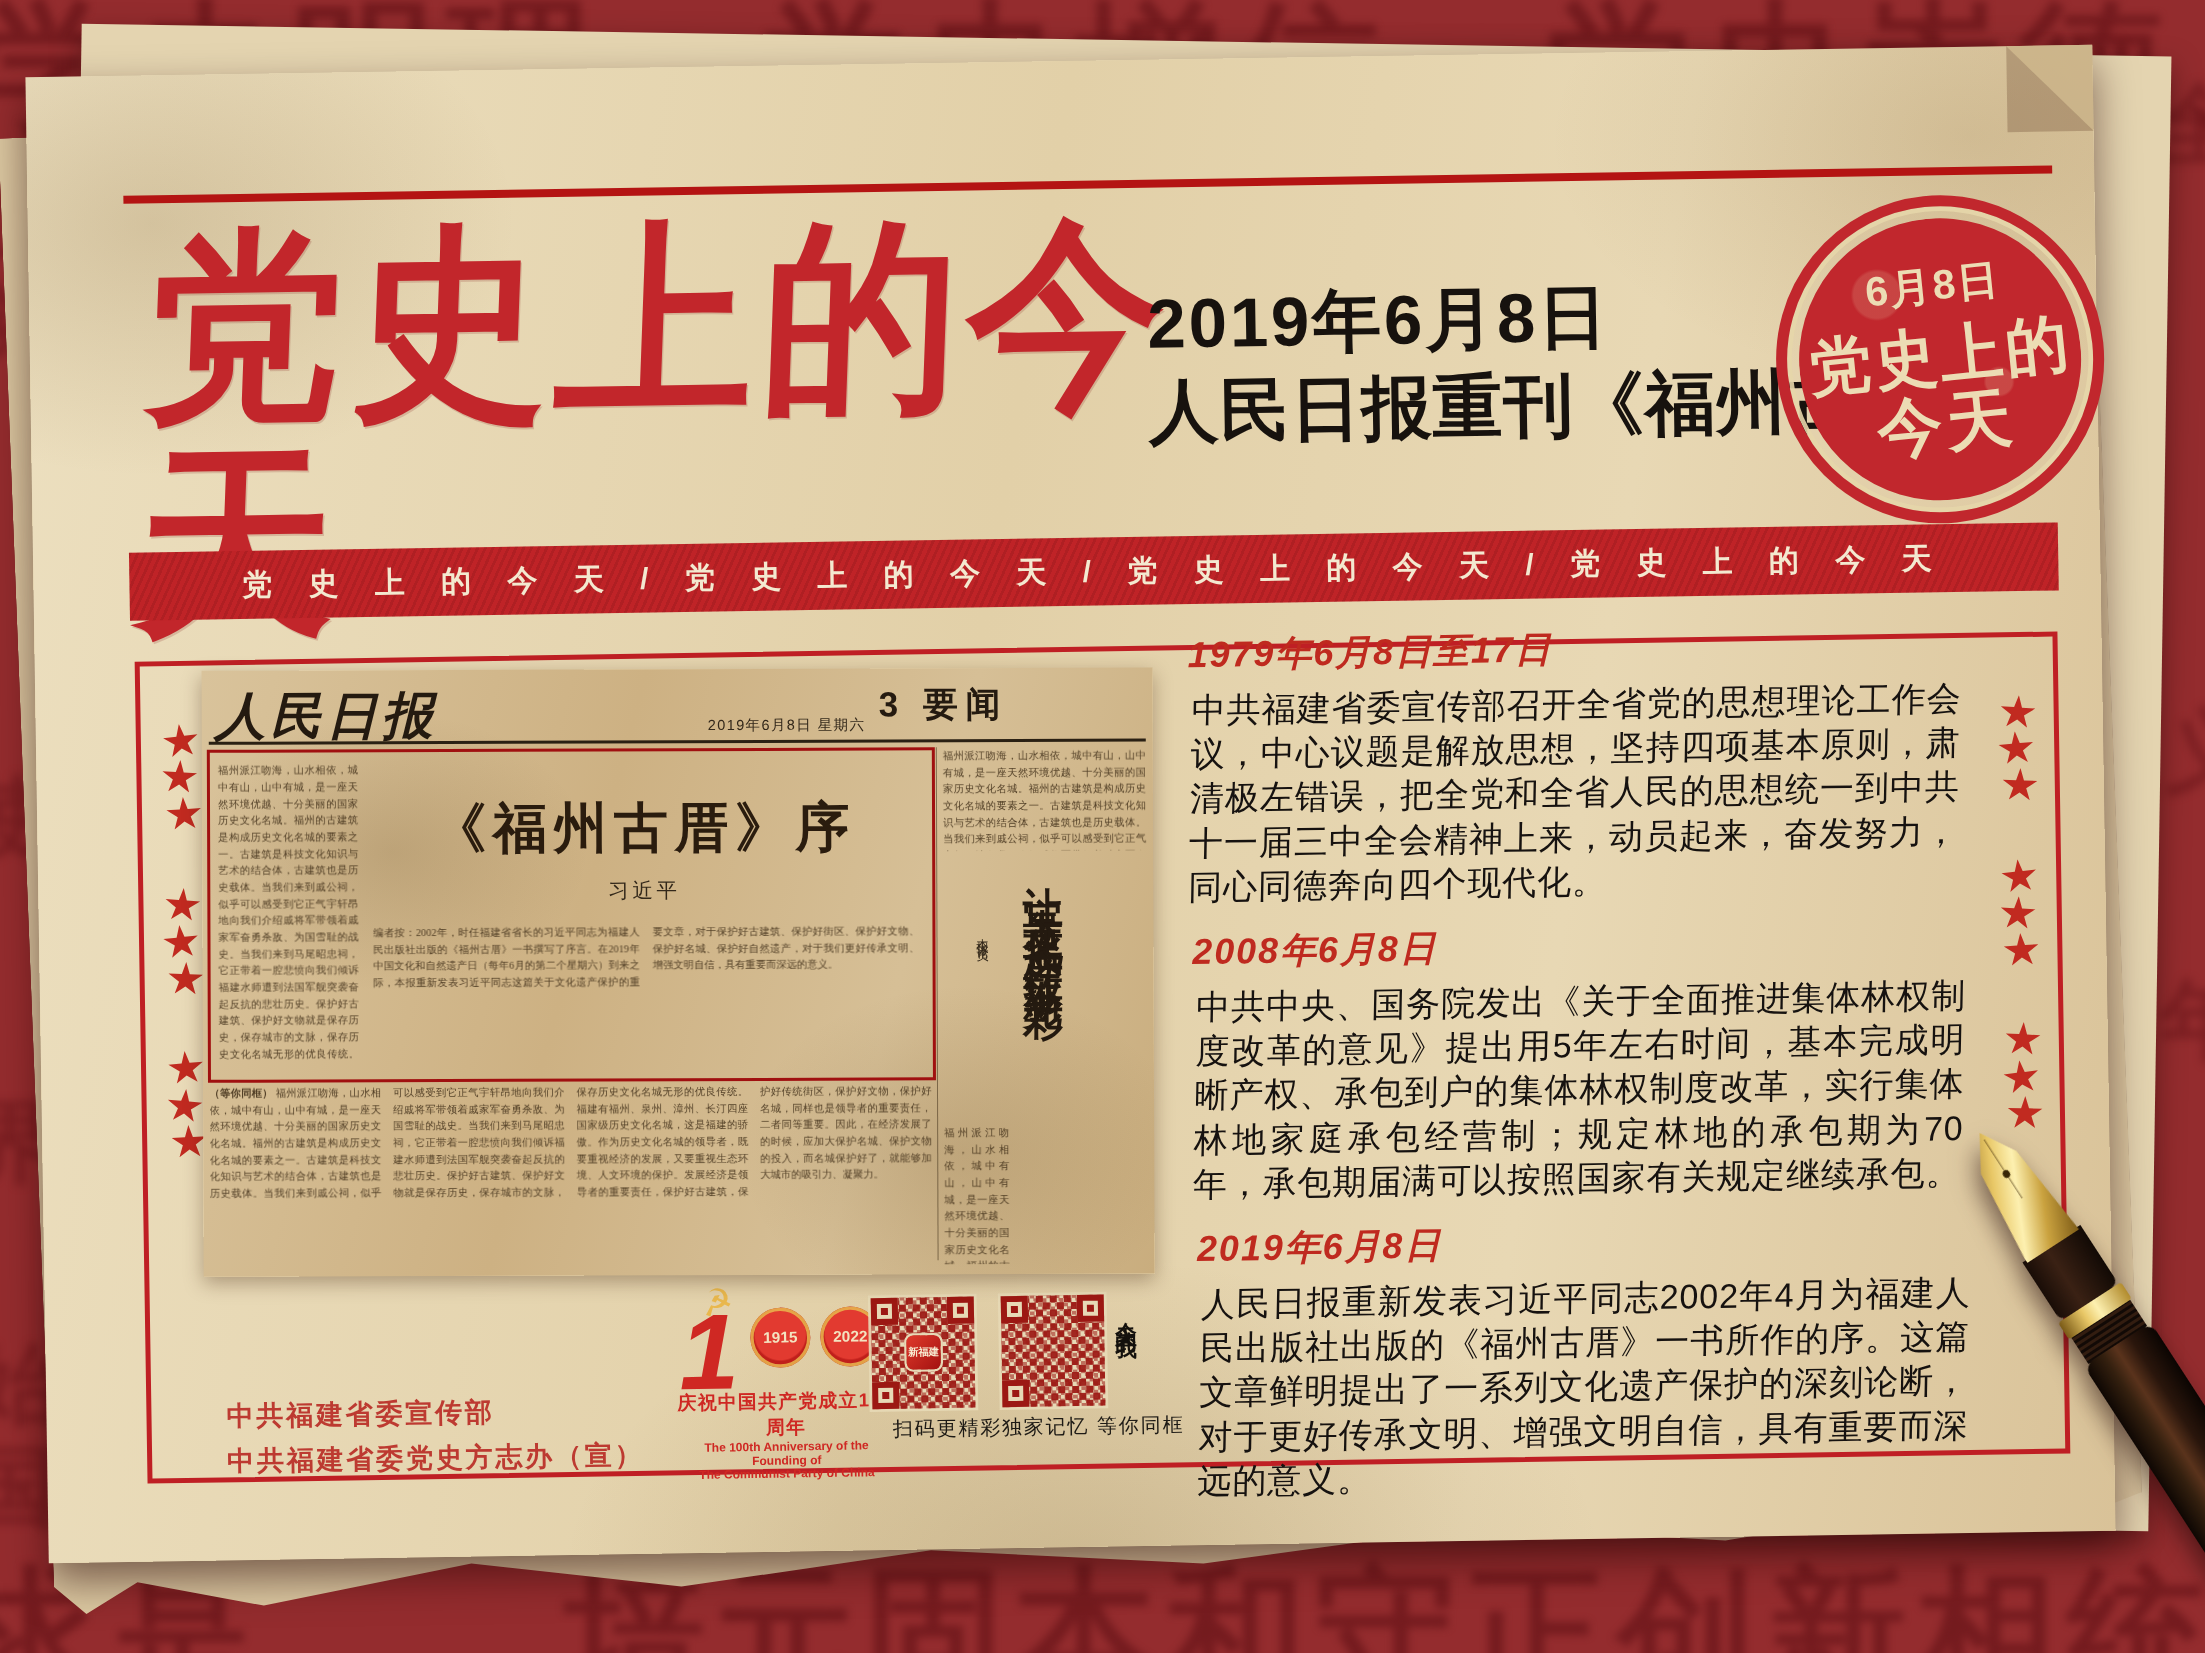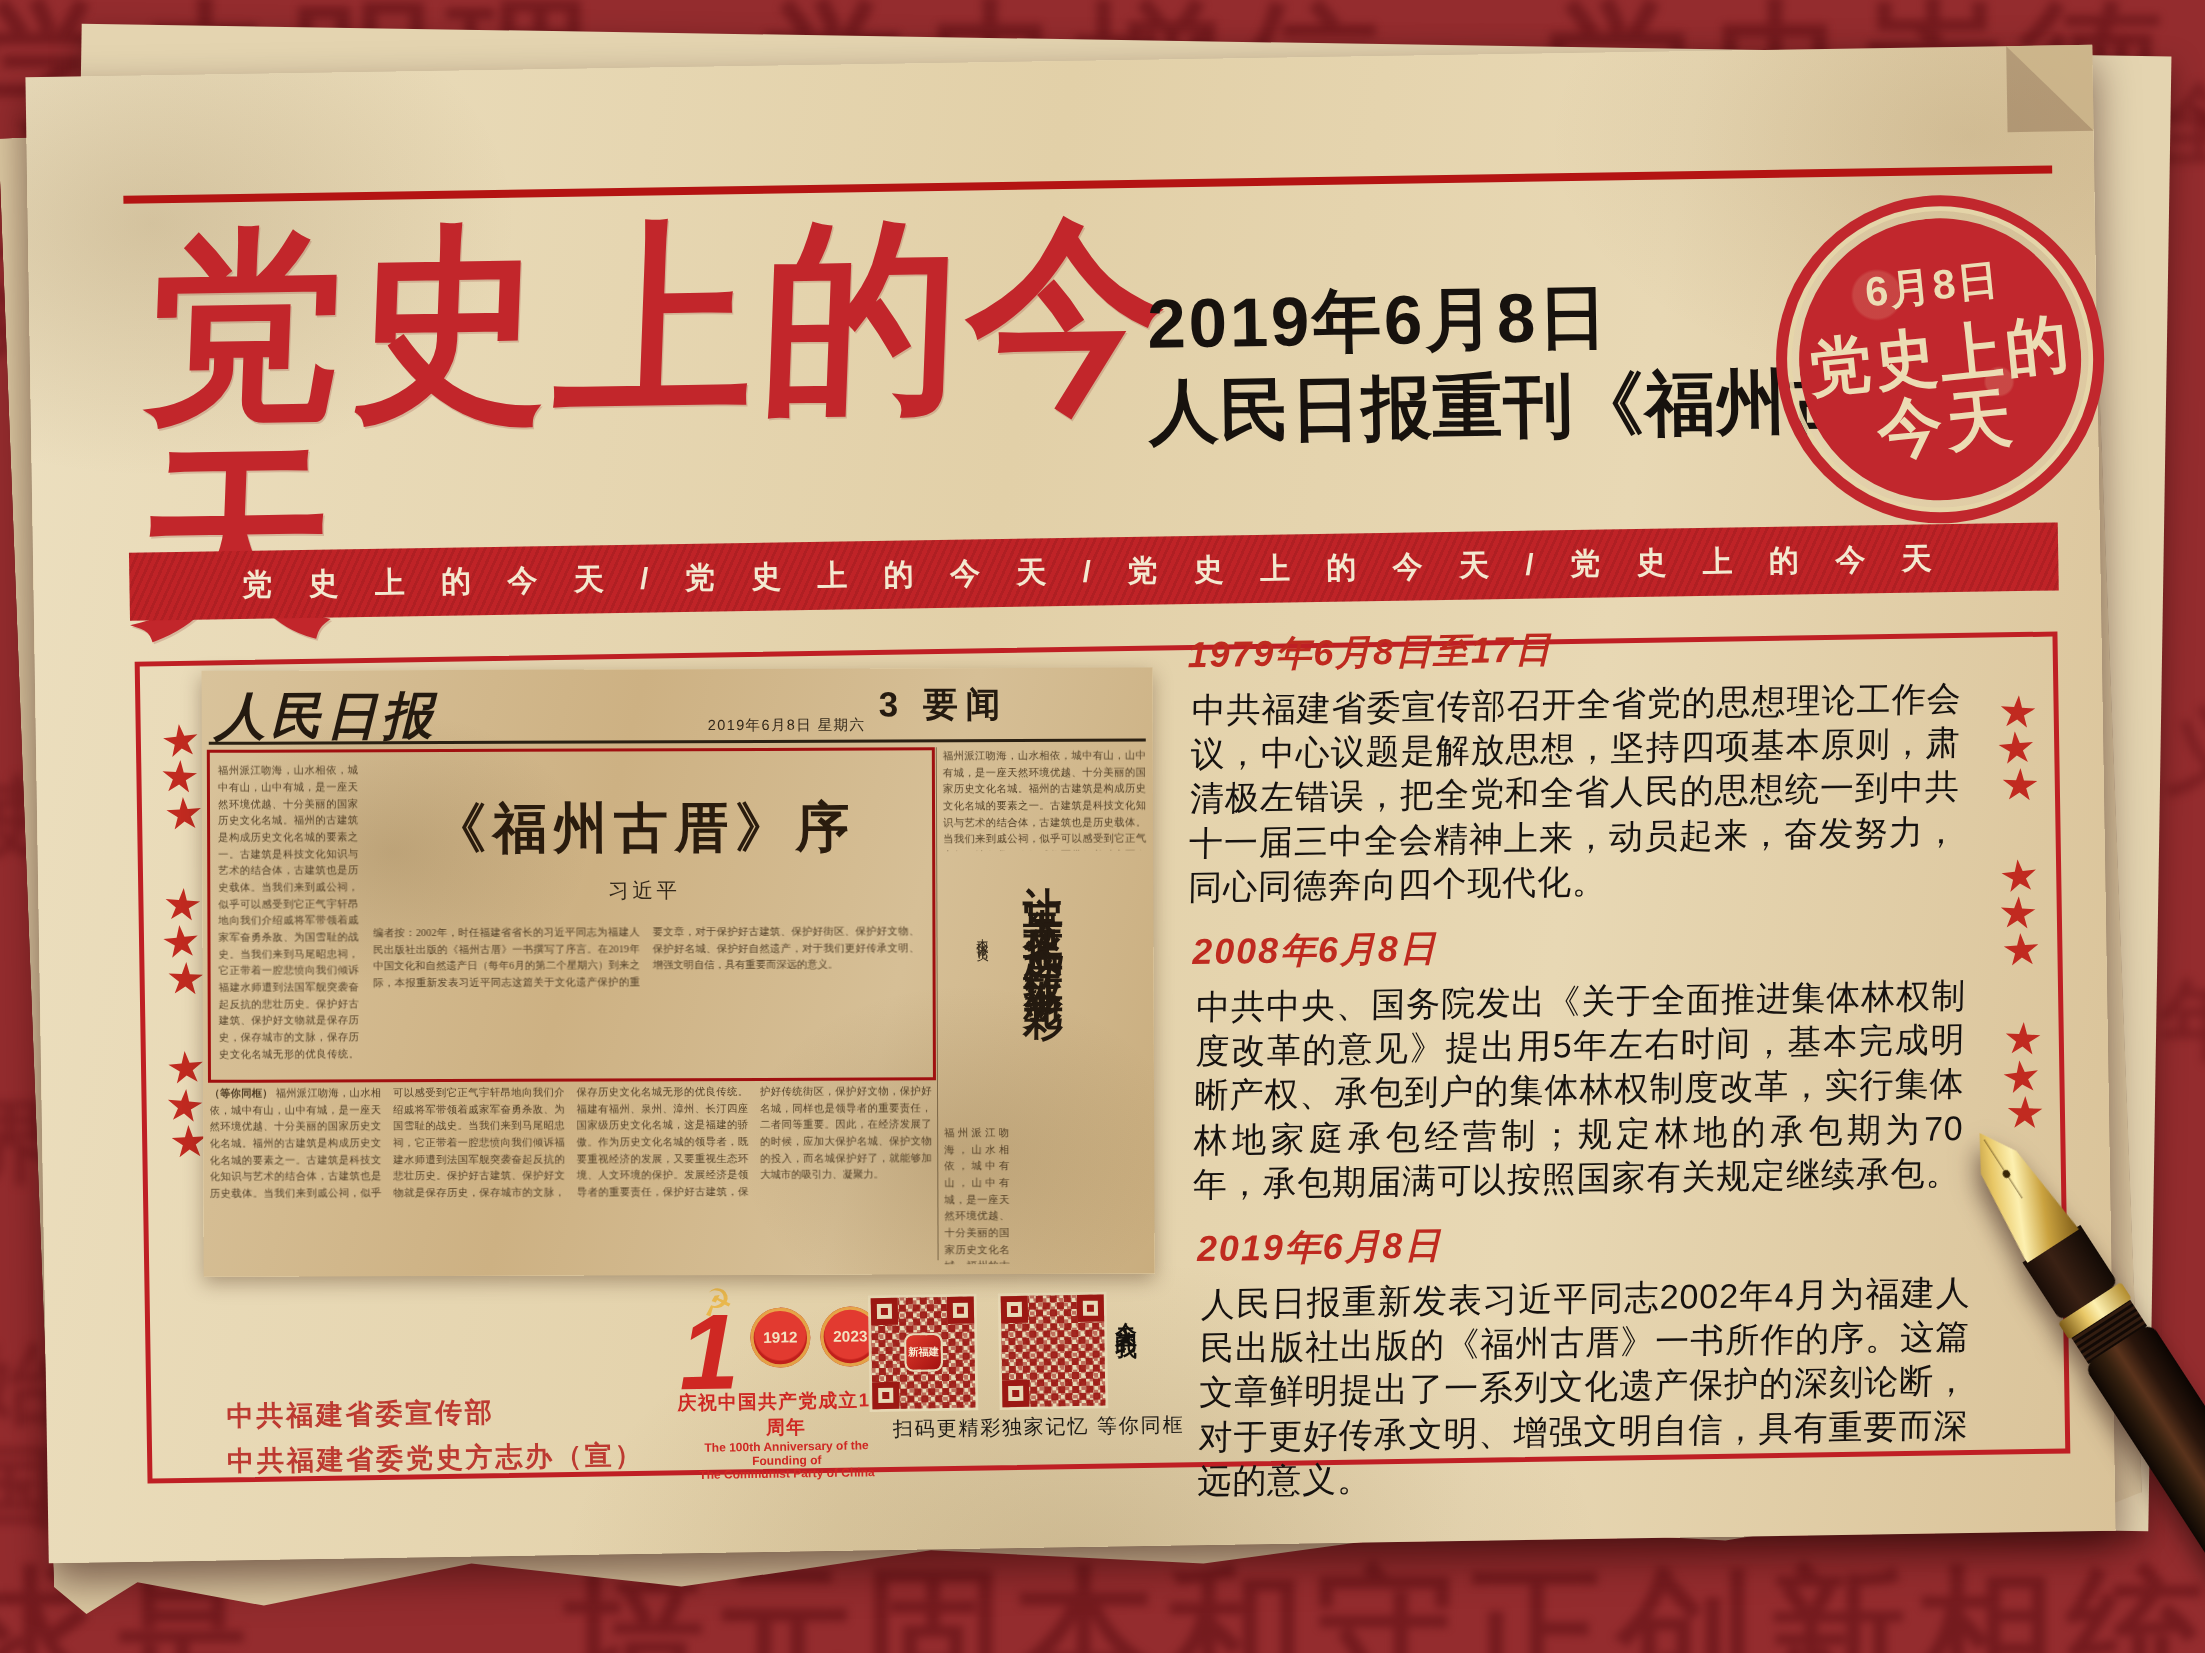--- a/index.html
+++ b/index.html
@@ -207,22 +207,22 @@
       <p class="ev-text">人民日报重新发表习近平同志2002年4月为福建人民出版社出版的《福州古厝》一书所作的序。这篇文章鲜明提出了一系列文化遗产保护的深刻论断，对于更好传承文明、增强文明自信，具有重要而深远的意义。</p>
     </div>
 
     <div class="credit" style="top:1324px;">中共福建省委宣传部</div>
     <div class="credit" style="top:1369px;">中共福建省委党史方志办（宣）</div>
 
     <div class="logo100">
       <div class="logo-row">
         <span class="logo-one">1</span>
         <span class="logo-sickle">☭</span>
-        <span class="zero z1">1912</span>
-        <span class="zero z2">2023</span>
+        <span class="zero z1">1915</span>
+        <span class="zero z2">2022</span>
       </div>
       <div class="logo-cn">庆祝中国共产党成立100周年</div>
       <div class="logo-en">The 100th Anniversary of the Founding of</div>
       <div class="logo-en">The Communist Party of China</div>
     </div>
 
     <div class="qr qr1">
       <div class="qf qf-tl"></div>
       <div class="qf qf-tr"></div>
       <div class="qf qf-bl"></div>

